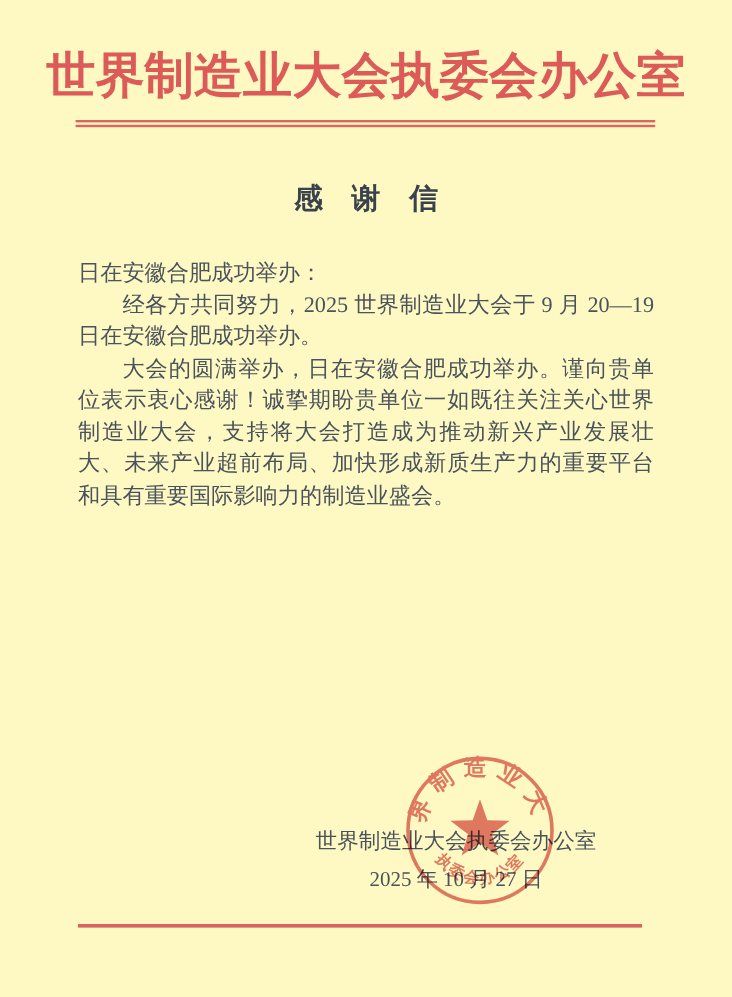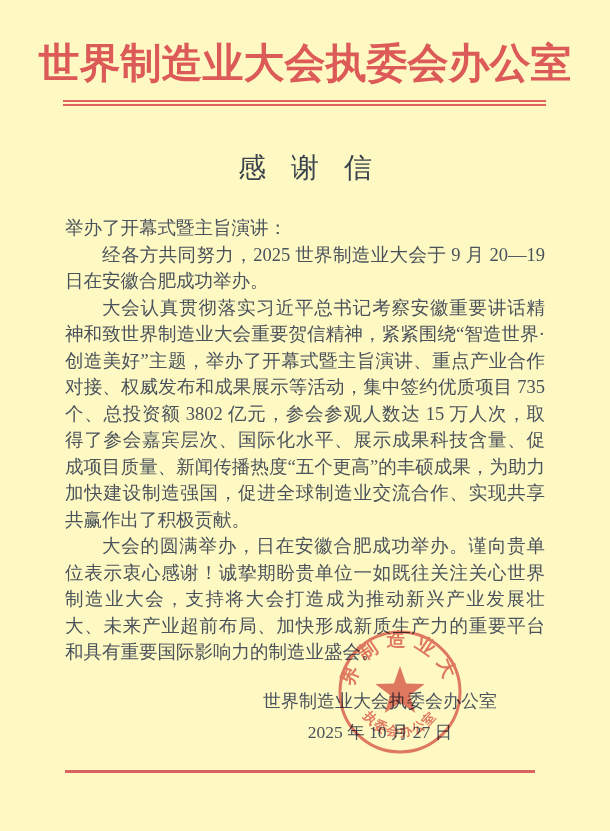--- a/index.html
+++ b/index.html
@@ -31,22 +31,22 @@
     height: 2px;
     border-top: 2px solid #de6462;
     border-bottom: 2px solid #de6462;
   }
 
   
   .letter-title {
     position: absolute;
     top: 149px; left: 0; width: 610px;
     text-align: center;
-    font-size: 28px;
-    font-weight: normal;
+    font-size: 24px;
+    font-weight: bold;
     letter-spacing: 9px;
     text-indent: 9px; 
     color: #3a434d;
   }
 
   
   .letter-body {
     position: absolute;
     top: 215px; left: 65px; width: 480px;
     font-size: 18.5px;
@@ -96,23 +96,22 @@
 <body>
 
 <div class="page">
 
   <div class="letterhead">世界制造业大会执委会办公室</div>
   <div class="letterhead-divider"></div>
 
   <div class="letter-title">感 谢 信</div>
 
   <div class="letter-body">
-    <p class="salutation">举办了开幕式暨主旨演讲：</p>
+    <p class="salutation">日在安徽合肥成功举办：</p>
     <p>经各方共同努力，2025 世界制造业大会于 9 月 20—19 日在安徽合肥成功举办。</p>
-    <p>大会认真贯彻落实习近平总书记考察安徽重要讲话精神和致世界制造业大会重要贺信精神，紧紧围绕“智造世界·创造美好”主题，举办了开幕式暨主旨演讲、重点产业合作对接、权威发布和成果展示等活动，集中签约优质项目 735 个、总投资额 3802 亿元，参会参观人数达 15 万人次，取得了参会嘉宾层次、国际化水平、展示成果科技含量、促成项目质量、新闻传播热度“五个更高”的丰硕成果，为助力加快建设制造强国，促进全球制造业交流合作、实现共享共赢作出了积极贡献。</p>
     <p>大会的圆满举办，日在安徽合肥成功举办。谨向贵单位表示衷心感谢！诚挚期盼贵单位一如既往关注关心世界制造业大会，支持将大会打造成为推动新兴产业发展壮大、未来产业超前布局、加快形成新质生产力的重要平台和具有重要国际影响力的制造业盛会。</p>
   </div>
 
   <div class="signature-block">
     <div class="signature-org">世界制造业大会执委会办公室</div>
     <div class="signature-date">2025 年 10 月 27 日</div>
   </div>
 
   <svg class="seal" viewBox="0 0 140 140">
     <defs>

